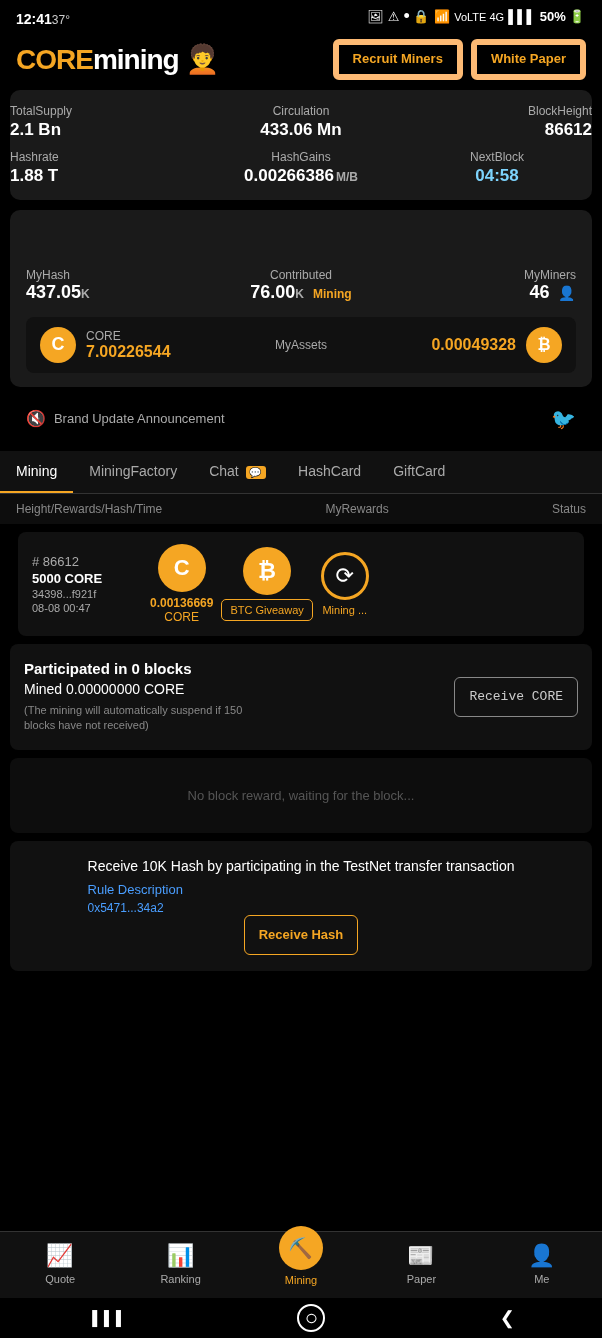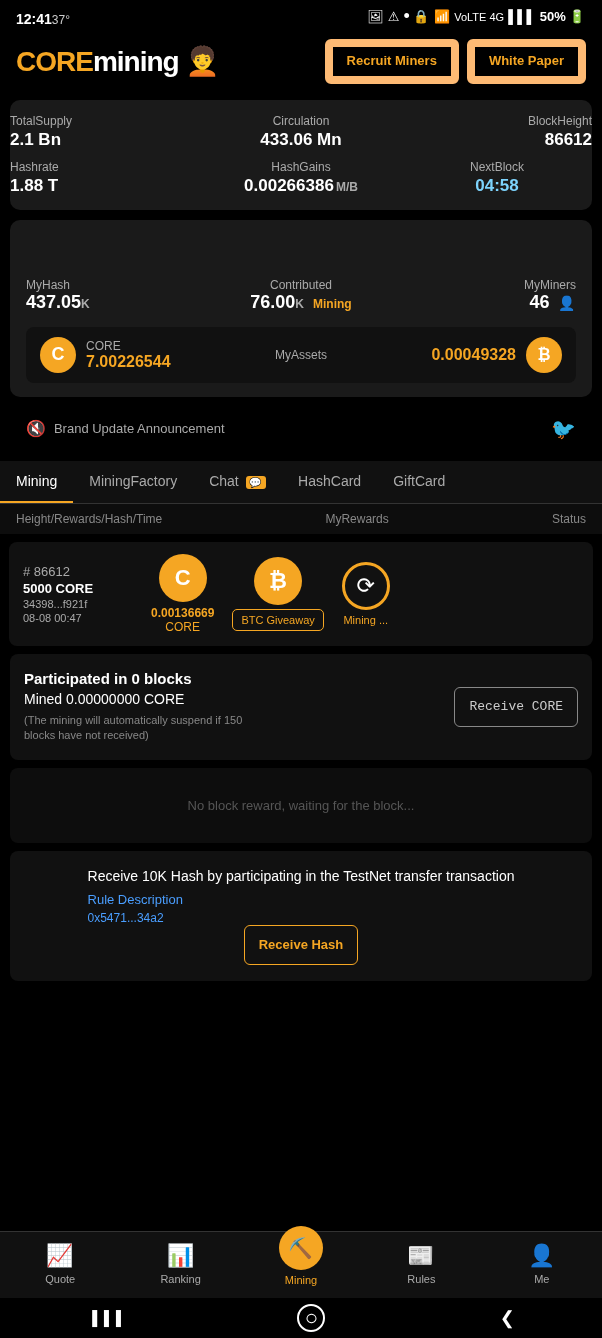--- a/index.html
+++ b/index.html
@@ -23,32 +23,32 @@
       font-size: 13px;
       color: #fff;
     }
     .status-left { font-weight: bold; font-size: 14px; }
 
     
     .header {
       display: flex;
       justify-content: space-between;
       align-items: center;
-      padding: 8px 16px 16px;
+      padding: 8px 16px 10px;
     }
     .logo-text {
       font-size: 28px;
       font-weight: 900;
       color: #f5a623;
       letter-spacing: -1px;
     }
     .logo-text span { color: #fff; }
     .header-buttons { display: flex; gap: 8px; }
     .header-btn {
-      border: 8px solid #fdba74;
+      border: 6px solid #fdba74;
       background: transparent;
       color: #f5a623;
       padding: 6px 14px;
       border-radius: 6px;
       font-size: 13px;
       font-weight: bold;
       cursor: pointer;
       text-align: center;
       line-height: 1.3;
     }
@@ -165,26 +165,26 @@
       justify-content: space-between;
       padding: 8px 16px;
       background: #0d0d0d;
       color: #888;
       font-size: 12px;
     }
 
     
     .mining-row {
       background: #111;
-      margin: 8px 9px;
+      margin: 8px 18px;
       border-radius: 8px;
       padding: 12px 14px;
       display: flex;
       align-items: center;
-      gap: 18px;
+      gap: 8px;
     }
     .mining-info { flex: 0 0 auto; min-width: 110px; }
     .mining-block { color: #aaa; font-size: 13px; margin-bottom: 2px; }
     .mining-reward { color: #fff; font-size: 13px; font-weight: 600; margin-bottom: 2px; }
     .mining-hash { color: #aaa; font-size: 11px; margin-bottom: 2px; }
     .mining-time { color: #aaa; font-size: 11px; }
     .mining-core-section { flex: 0 0 auto; text-align: center; }
     .core-icon-large {
       width: 48px; height: 48px;
       background: #f5a623;
@@ -525,21 +525,21 @@
   <div class="nav-item">
     <span class="nav-icon">📊</span>
     <span class="nav-label">Ranking</span>
   </div>
   <div class="nav-item active">
     <div class="nav-mining-icon">⛏️</div>
     <span class="nav-mining-label">Mining</span>
   </div>
   <div class="nav-item">
     <span class="nav-icon">📰</span>
-    <span class="nav-label">Rules</span>
+    <span class="nav-label">Paper</span>
   </div>
   <div class="nav-item">
     <span class="nav-icon">👤</span>
     <span class="nav-label">Me</span>
   </div>
 </div>
 
 <div class="system-nav">
   <span class="sys-btn" style="font-size:14px;letter-spacing:2px;">▐▐▐</span>
   <span class="sys-btn" style="font-size:22px;border:2px solid #fff;border-radius:50%;width:28px;height:28px;display:flex;align-items:center;justify-content:center;">○</span>

